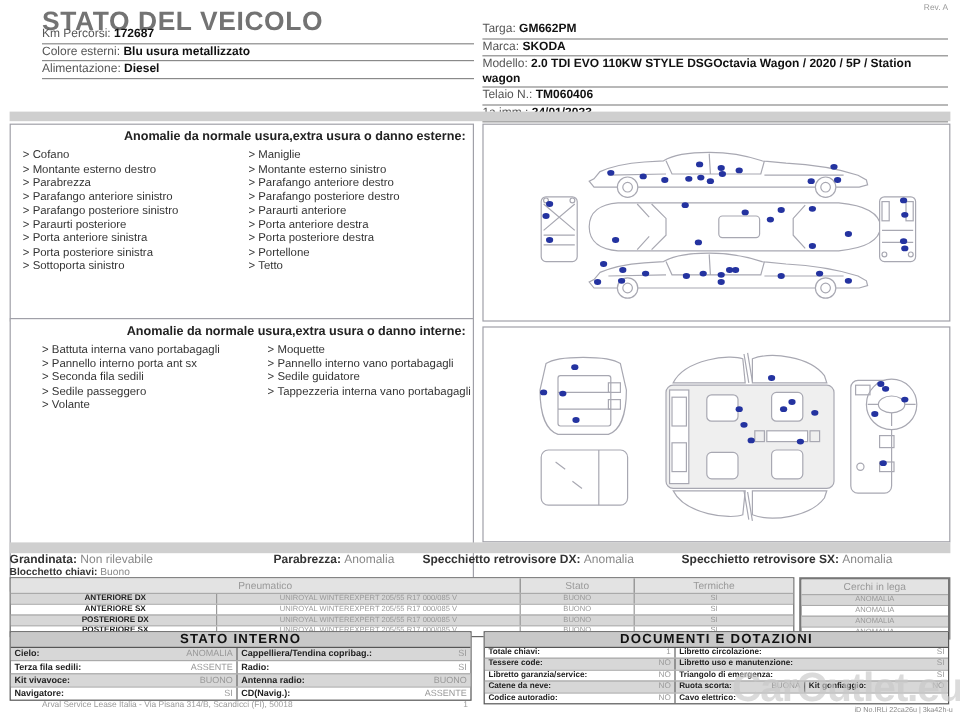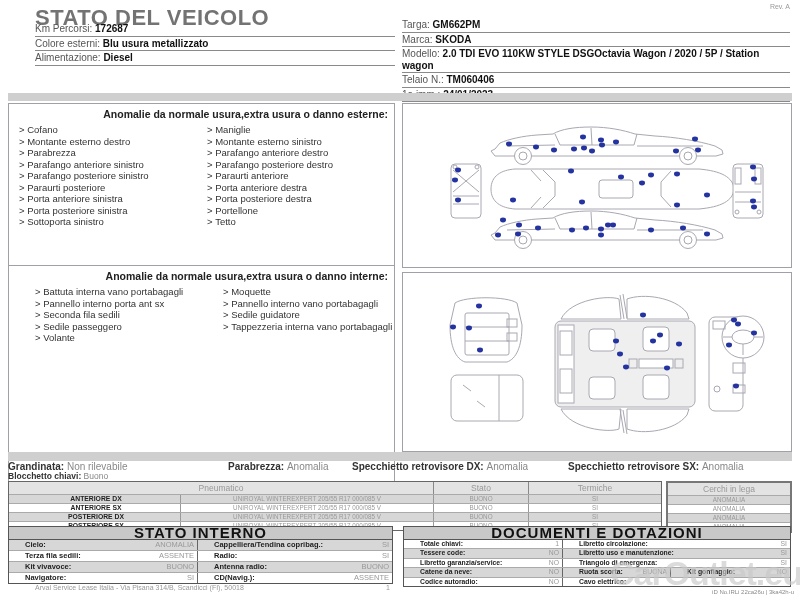--- a/index.html
+++ b/index.html
@@ -47,28 +47,28 @@
   .trow{display:flex;height:8px;font-size:6.3px;line-height:8px;color:#999;border-top:1px solid #aaa;}
   .trow.alt{background:#d7d7d7;}
   .trow>div{box-sizing:border-box;border-right:1px solid #999;text-align:center;overflow:hidden;white-space:nowrap;}
   .trow>div:last-child{border-right:none;}
   .c-pos{width:172px;text-align:left;padding-left:3px;font-weight:bold;font-size:6.8px;color:#222;}
   .c-spec{width:253px;} .c-stato{width:95px;} .c-term{flex:1;} .c-wheel{flex:1;}
   
   .btable{position:absolute;top:526px;border:1px solid #555;box-sizing:border-box;background:#fff;}
   #si-table{left:8px;width:385px;}
   #doc-table{left:403px;width:388px;}
-  .bhead{height:12px;background:#c8c8c8;color:#111;font-weight:bold;font-size:15px;
+  .bhead{height:12px;background:#c8c8c8;color:#111;font-weight:bold;font-size:11px;
          line-height:12px;text-align:center;letter-spacing:1px;border-bottom:1px solid #555;}
   .srow{display:flex;height:10px;font-size:7.5px;line-height:10px;border-top:1px solid #aaa;}
   .srow:first-of-type{border-top:none;}
   .drow{display:flex;height:8.4px;font-size:6.8px;line-height:8.4px;border-top:1px solid #aaa;}
   .drow:first-of-type{border-top:none;}
   .srow.alt,.drow.alt{background:#d7d7d7;}
-  .cell-l{font-weight:bold;color:#222;padding-left:16px;box-sizing:border-box;overflow:hidden;white-space:nowrap;}
+  .cell-l{font-weight:bold;color:#222;padding-left:3px;box-sizing:border-box;overflow:hidden;white-space:nowrap;}
   .cell-v{color:#999;text-align:right;padding-right:3px;box-sizing:border-box;overflow:hidden;white-space:nowrap;}
   .cell-l:not(:first-child){border-left:1px solid #666;}
   .si-l1{width:112px}.si-v1{width:76px}.si-l2{width:132px}.si-v2{flex:1}
   .dc-l1{width:130px}.dc-v1{width:28px}.dc-l2{width:168px}.dc-v2{flex:1}
   .dc-l3a{width:62px}.dc-v3a{width:46px}.dc-l3b{width:74px}.dc-v3b{flex:1}
   
   #footer-company{position:absolute;left:35px;top:584px;font-size:7px;color:#999;}
   #page-number{position:absolute;left:386px;top:584px;font-size:7px;color:#999;}
   #watermark{position:absolute;right:-2px;top:554px;font-size:34px;font-weight:bold;
              color:#c9c9c9;opacity:.65;z-index:5;letter-spacing:-1px;}

